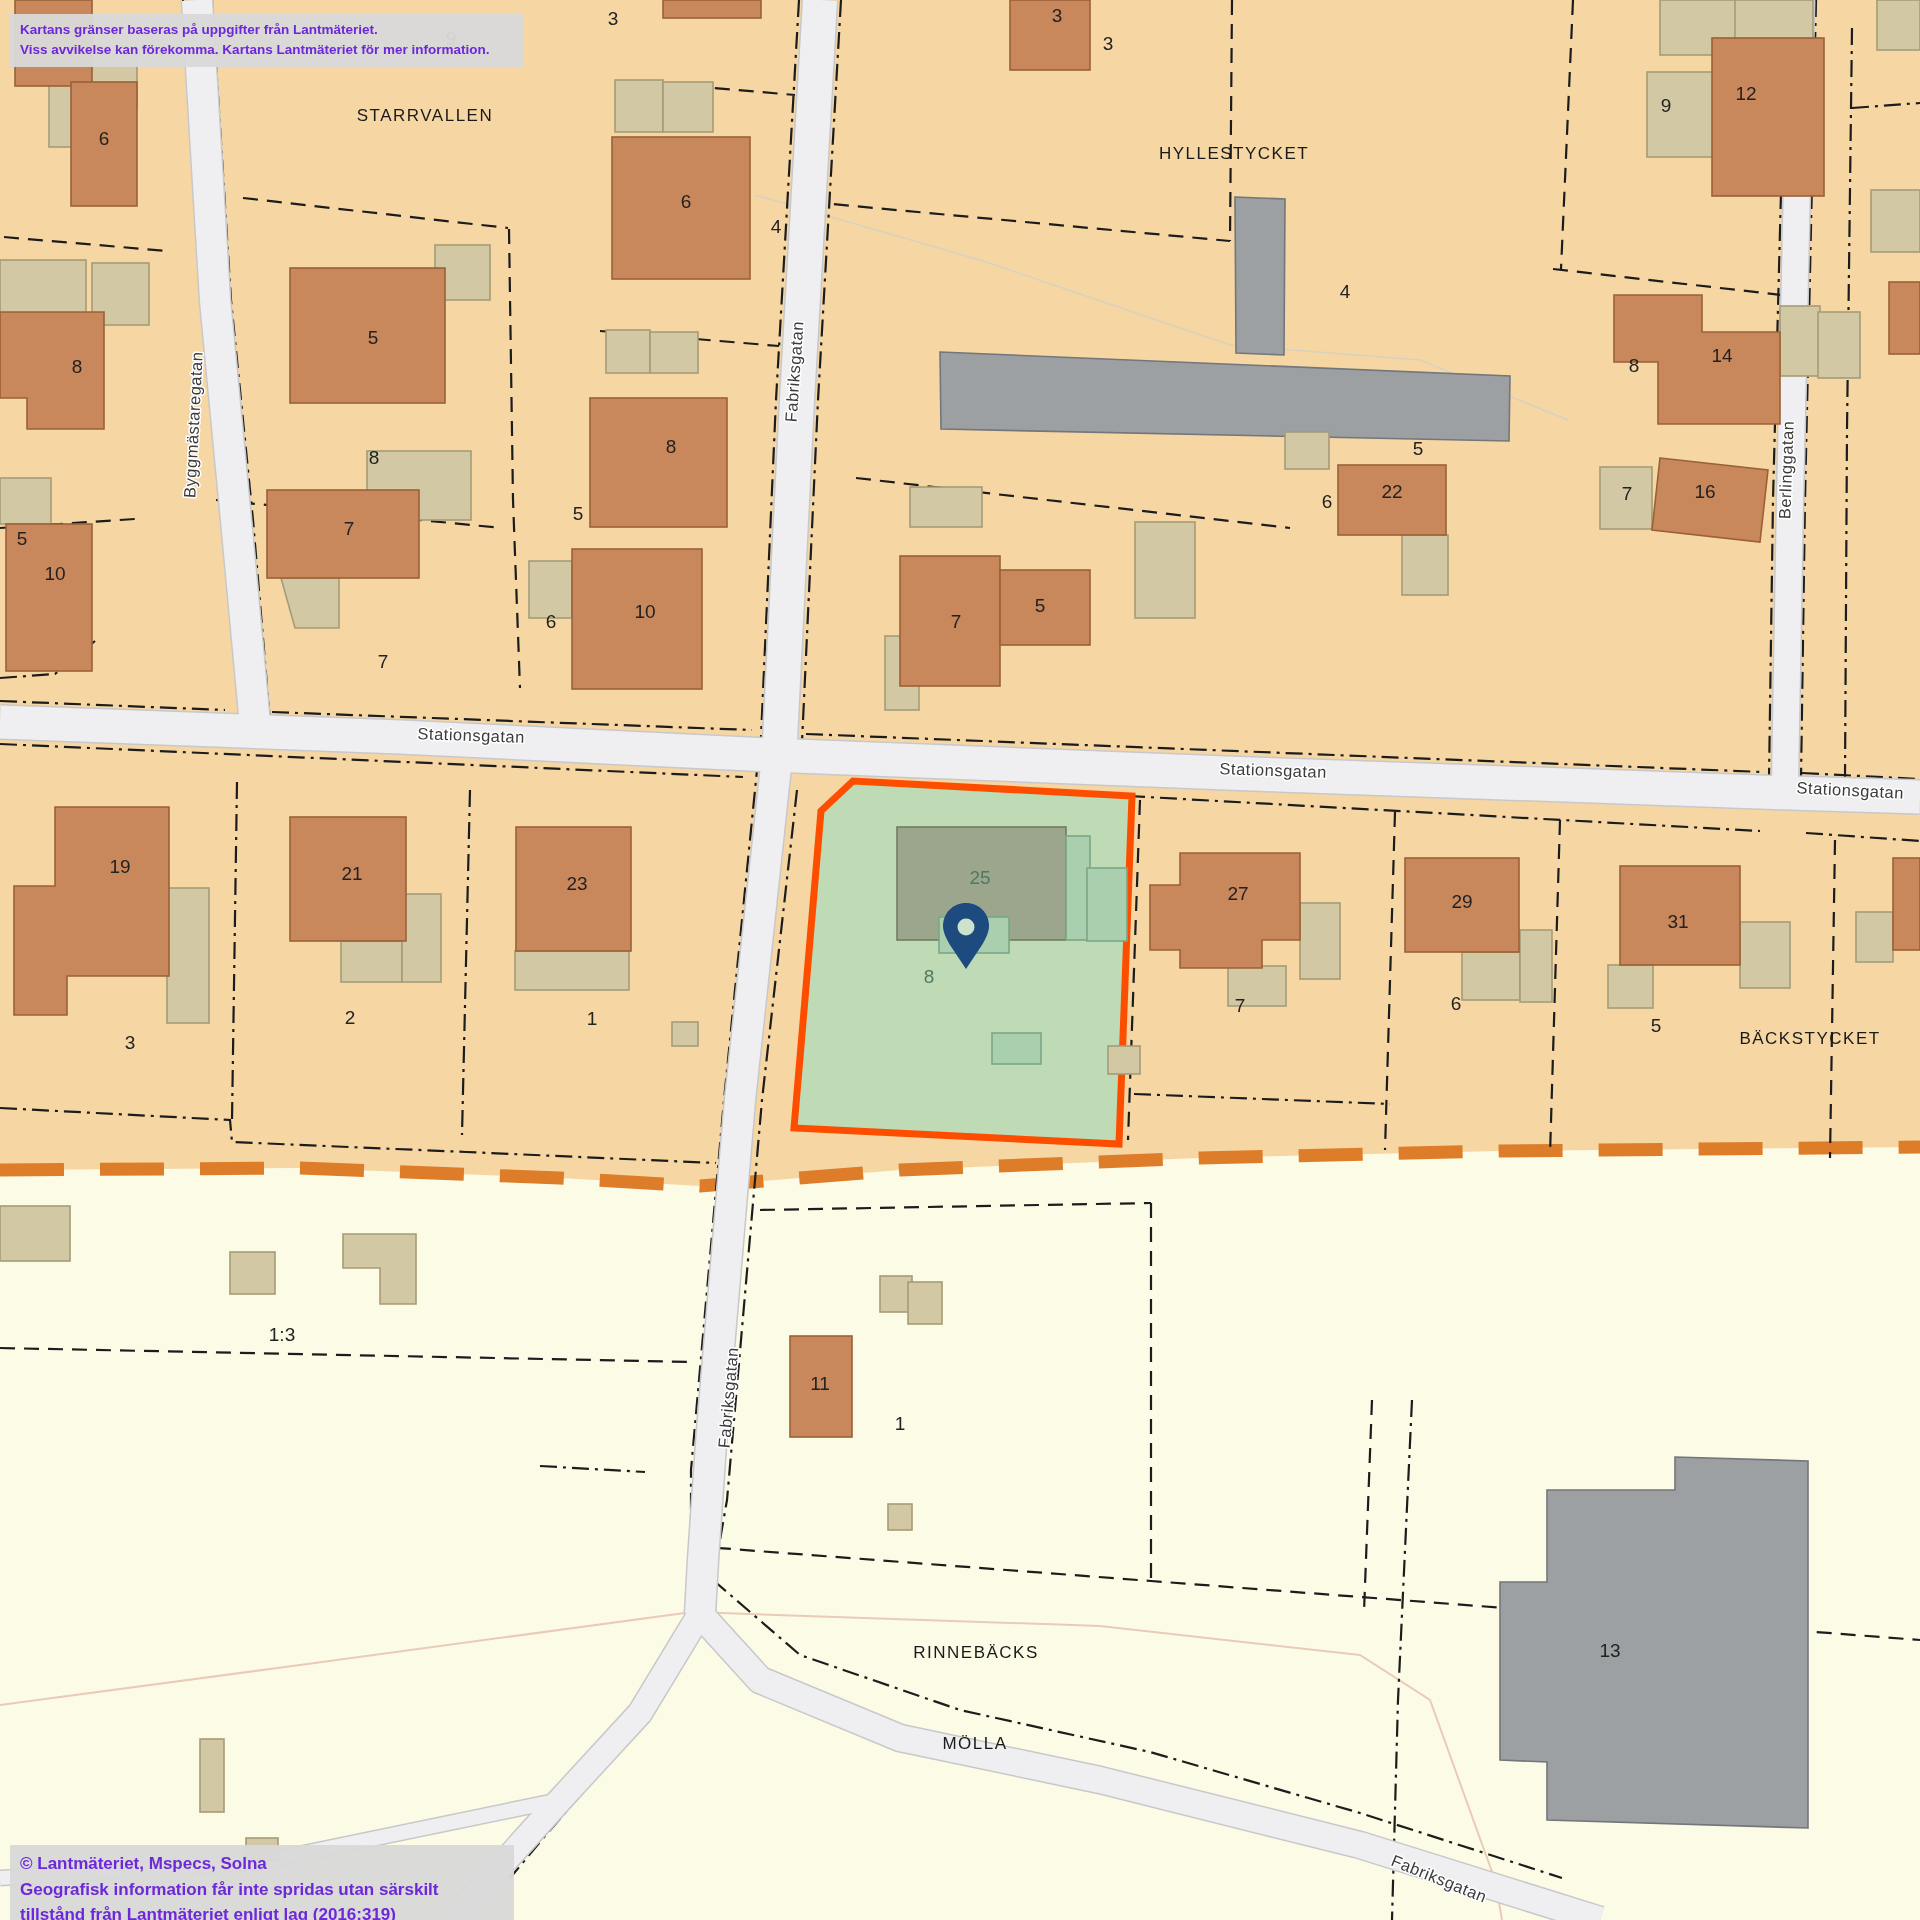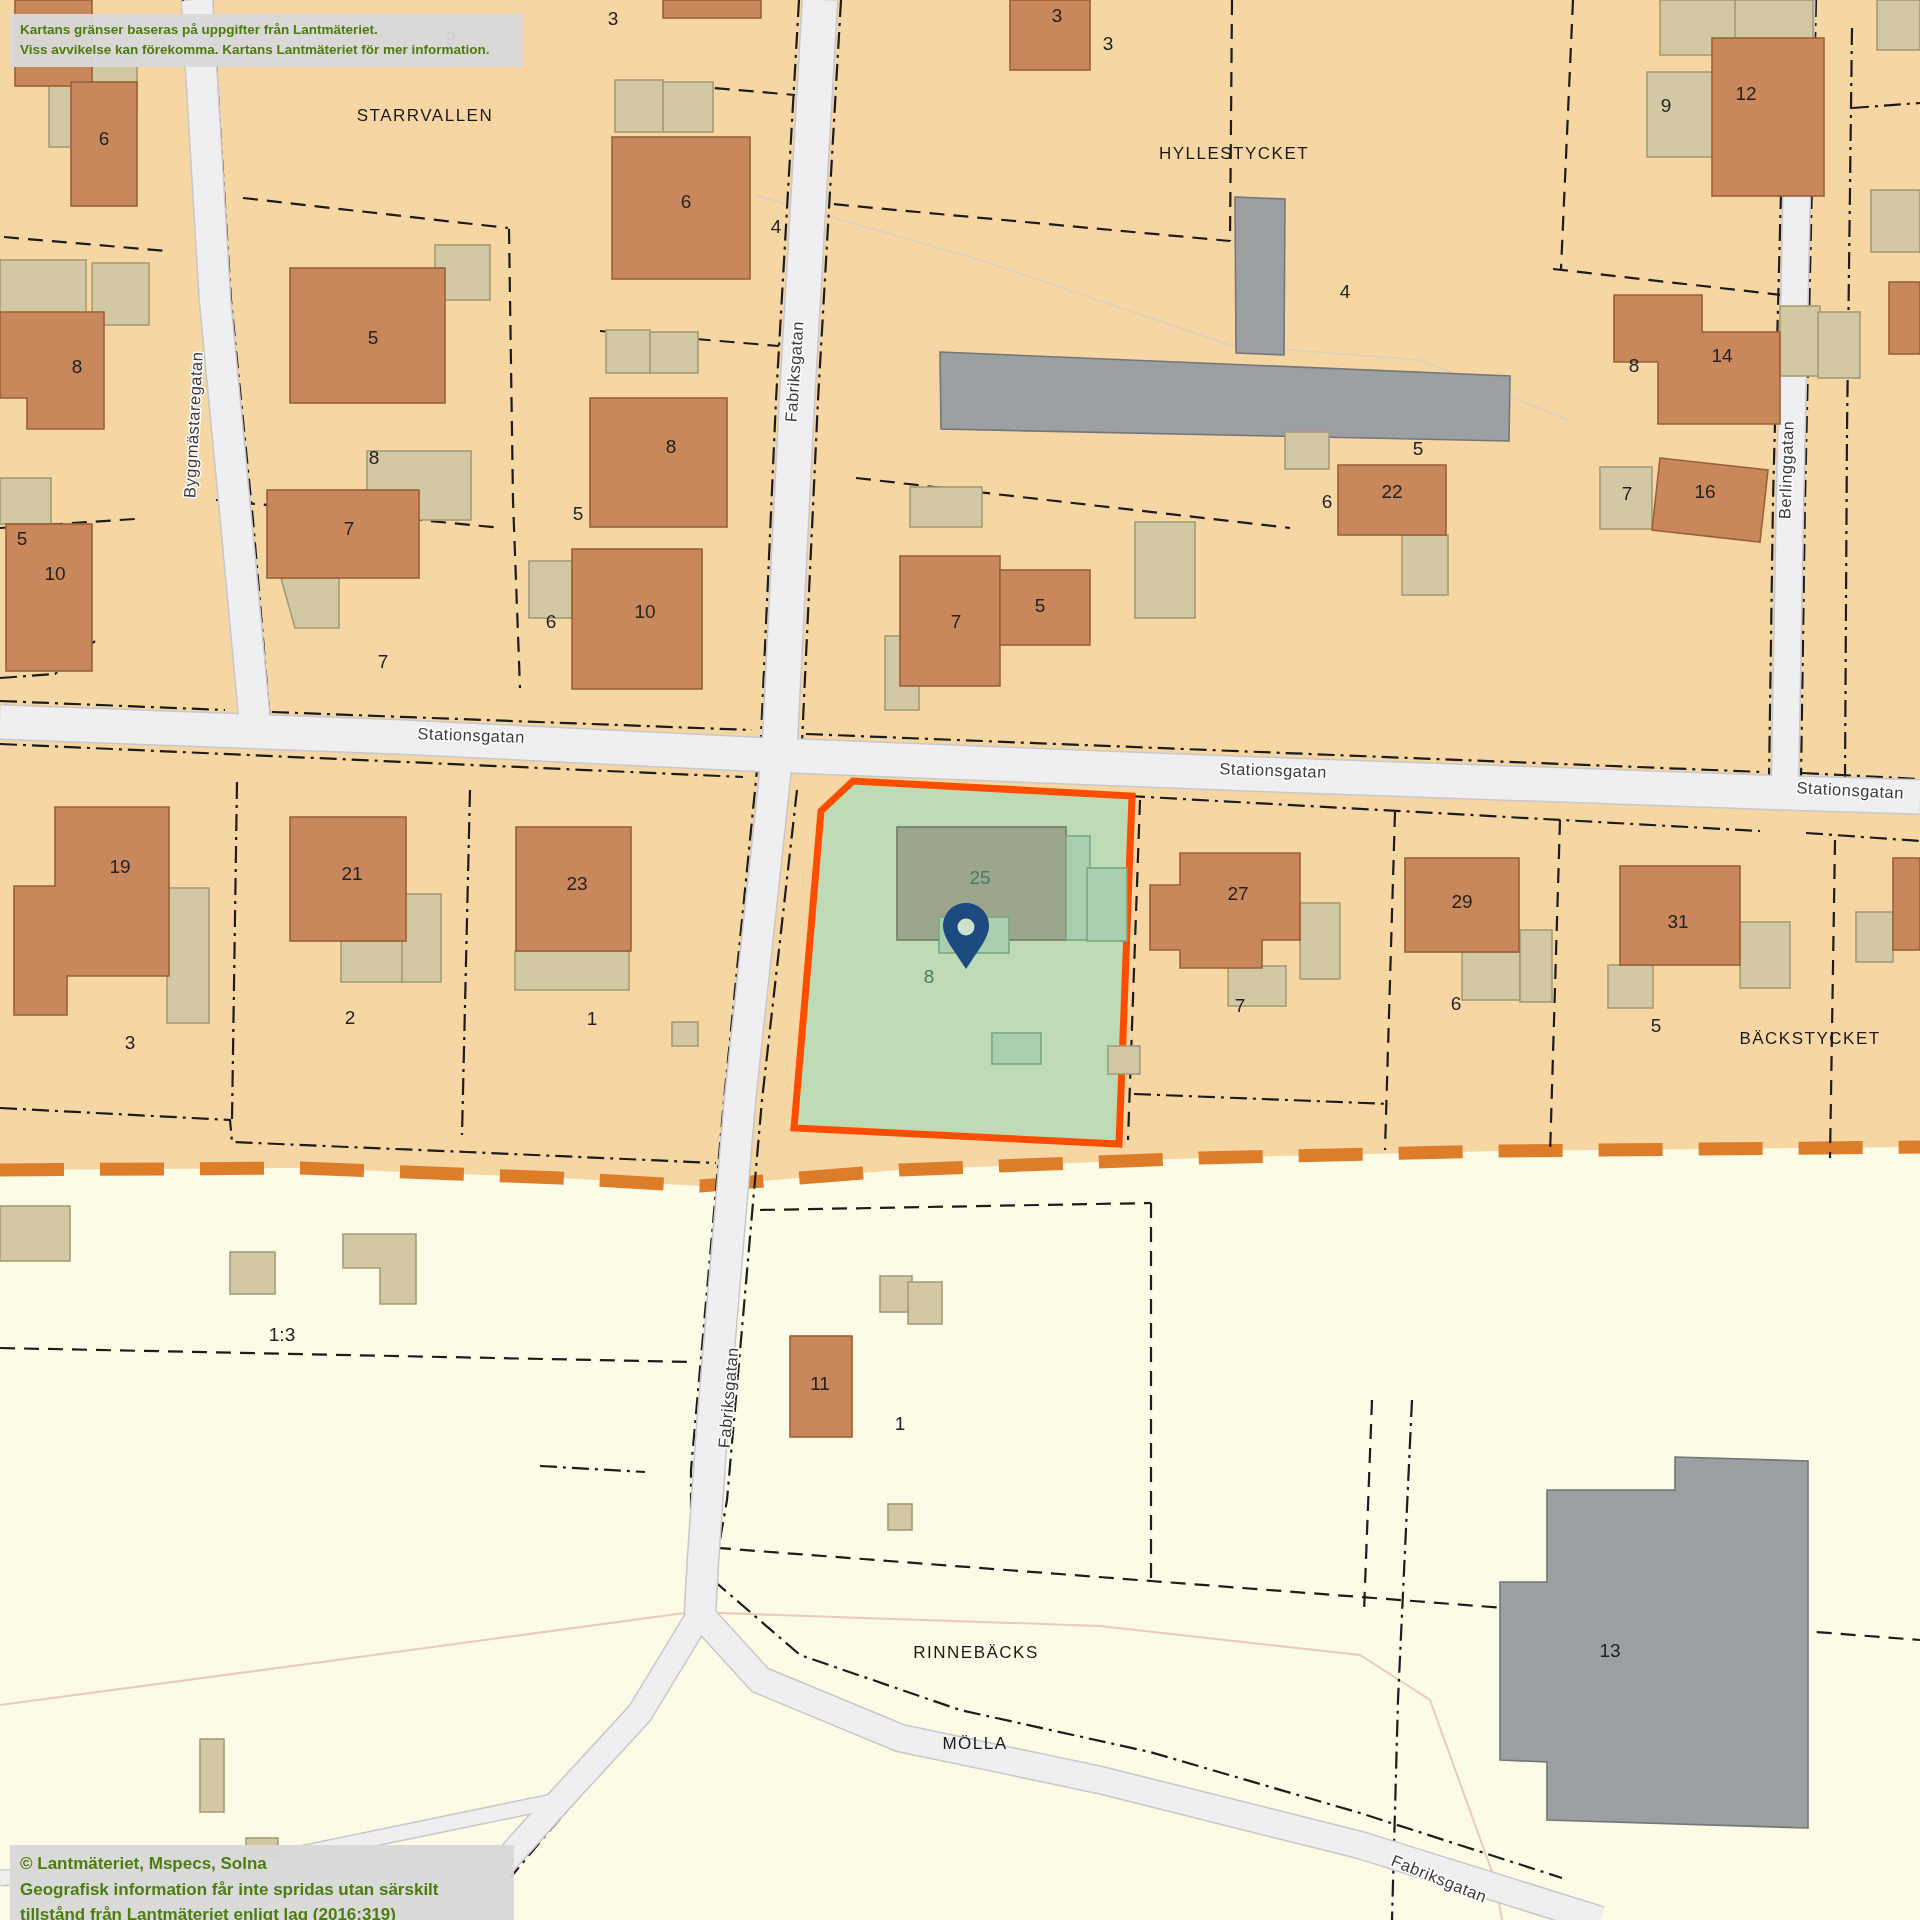--- a/index.html
+++ b/index.html
@@ -1,19 +1,19 @@
 <!DOCTYPE html>
 <html><head>
 <meta charset="utf-8">
 <style>
   html,body{margin:0;padding:0;background:#fff;width:1920px;height:1920px;overflow:hidden;
     font-family:"Liberation Sans",sans-serif;}
   #stage{position:relative;width:1920px;height:1920px;}
   svg{position:absolute;left:0;top:0;}
-  .infobox{position:absolute;background:rgba(216,216,216,.96);color:#4d7c0f;
+  .infobox{position:absolute;background:rgba(216,216,216,.96);color:#6d28d9;
     font-weight:700;line-height:1.5;padding:6px 10px;box-sizing:border-box;}
   #disclaimer{left:10px;top:14px;width:514px;font-size:13.5px;}
   #copyright{left:10px;top:1845px;width:504px;font-size:17px;}
   
   text{font-family:"Liberation Sans",sans-serif;text-anchor:middle;}
   .ln{font-size:19px;fill:#222222;}
   .lg{font-size:19px;fill:#4e7a62;}
   .la{font-size:17px;fill:#1a1a1a;letter-spacing:1.5px;}
   .ls{font-size:16.5px;fill:#3b3b3b;paint-order:stroke;stroke:#ffffff;stroke-width:3px;
       stroke-linejoin:round;letter-spacing:.5px;}

